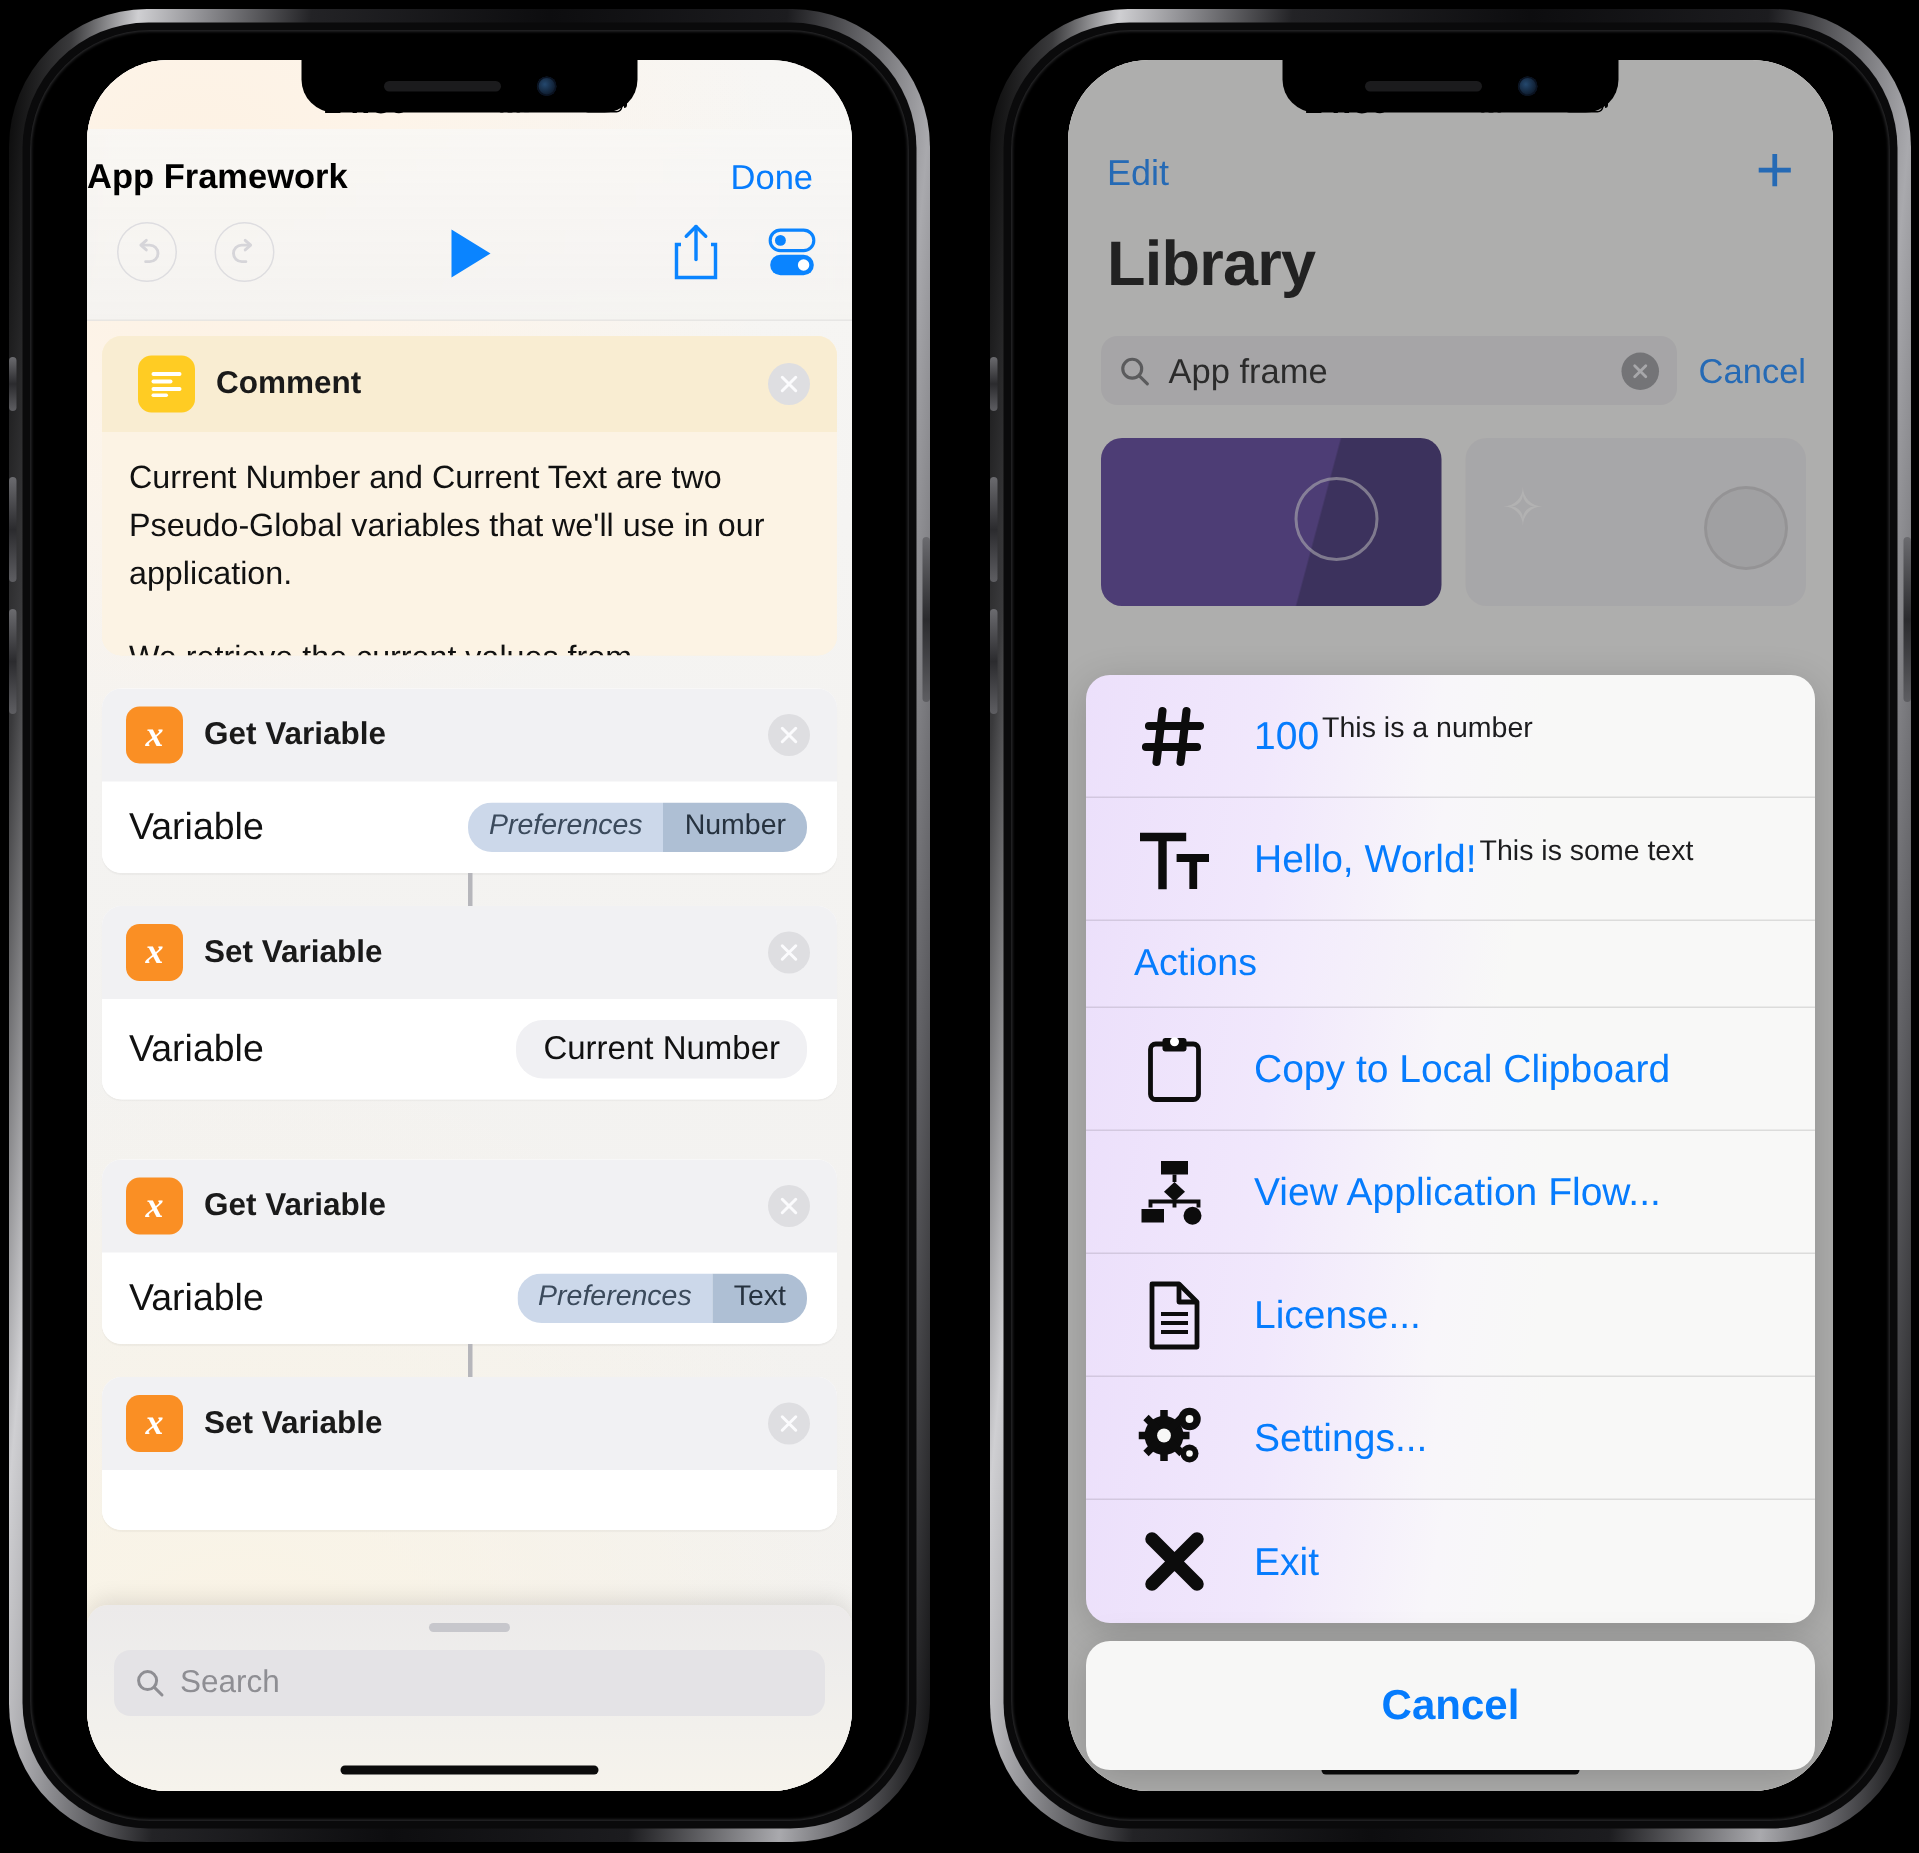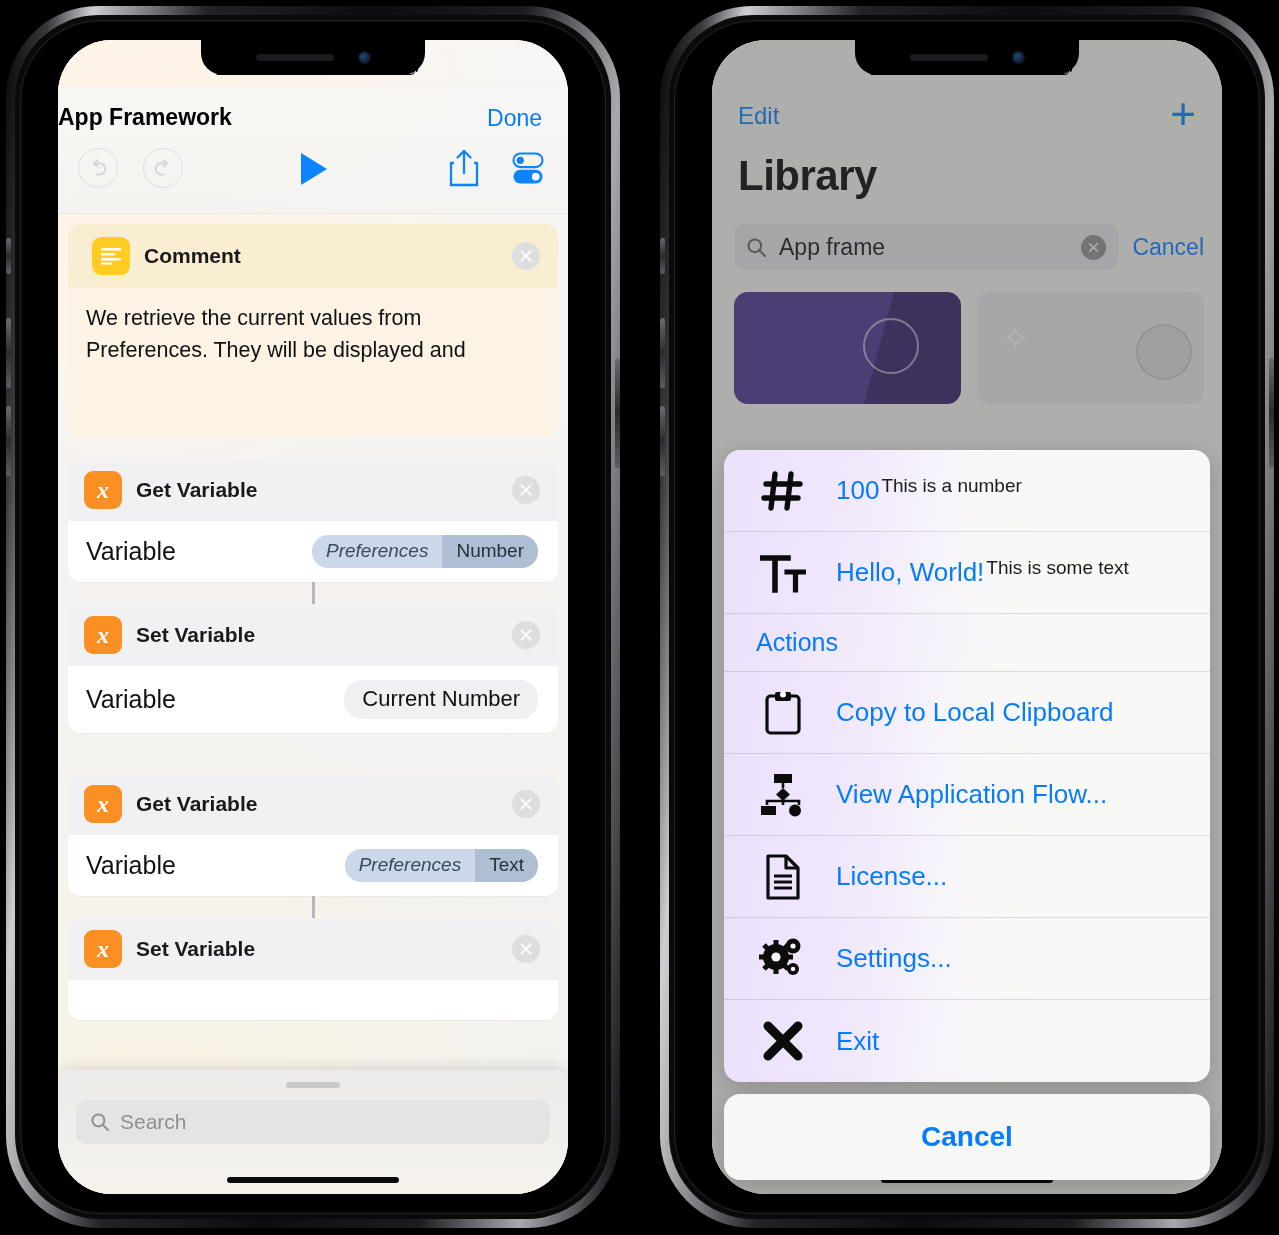--- a/index.html
+++ b/index.html
@@ -299,20 +299,21 @@
               </svg>
             </div>
             <div class="head-label">Comment</div>
             <div class="x-btn">
               <svg width="14" height="14" viewBox="0 0 14 14">
                 <path d="M2.5 2.5 11.5 11.5M11.5 2.5 2.5 11.5" stroke="#fbfbfd" stroke-width="2" stroke-linecap="round"></path>
               </svg>
             </div>
           </div>
           <div class="comment-body">
+            <p>Current Number and Current Text are two Pseudo-Global variables that we'll use in our application.</p>
             <p>We retrieve the current values from Preferences. They will be displayed and</p>
           </div>
         </div>
 
         <div class="act-card" style="margin-top:22px">
           <div class="act-head">
             <div class="ico-sq ico-orange">
               <span style="font-family:'Liberation Serif',serif;font-style:italic;font-weight:700;font-size:24px;color:#fff;line-height:1">x</span>
             </div>
             <div class="head-label">Get Variable</div>

